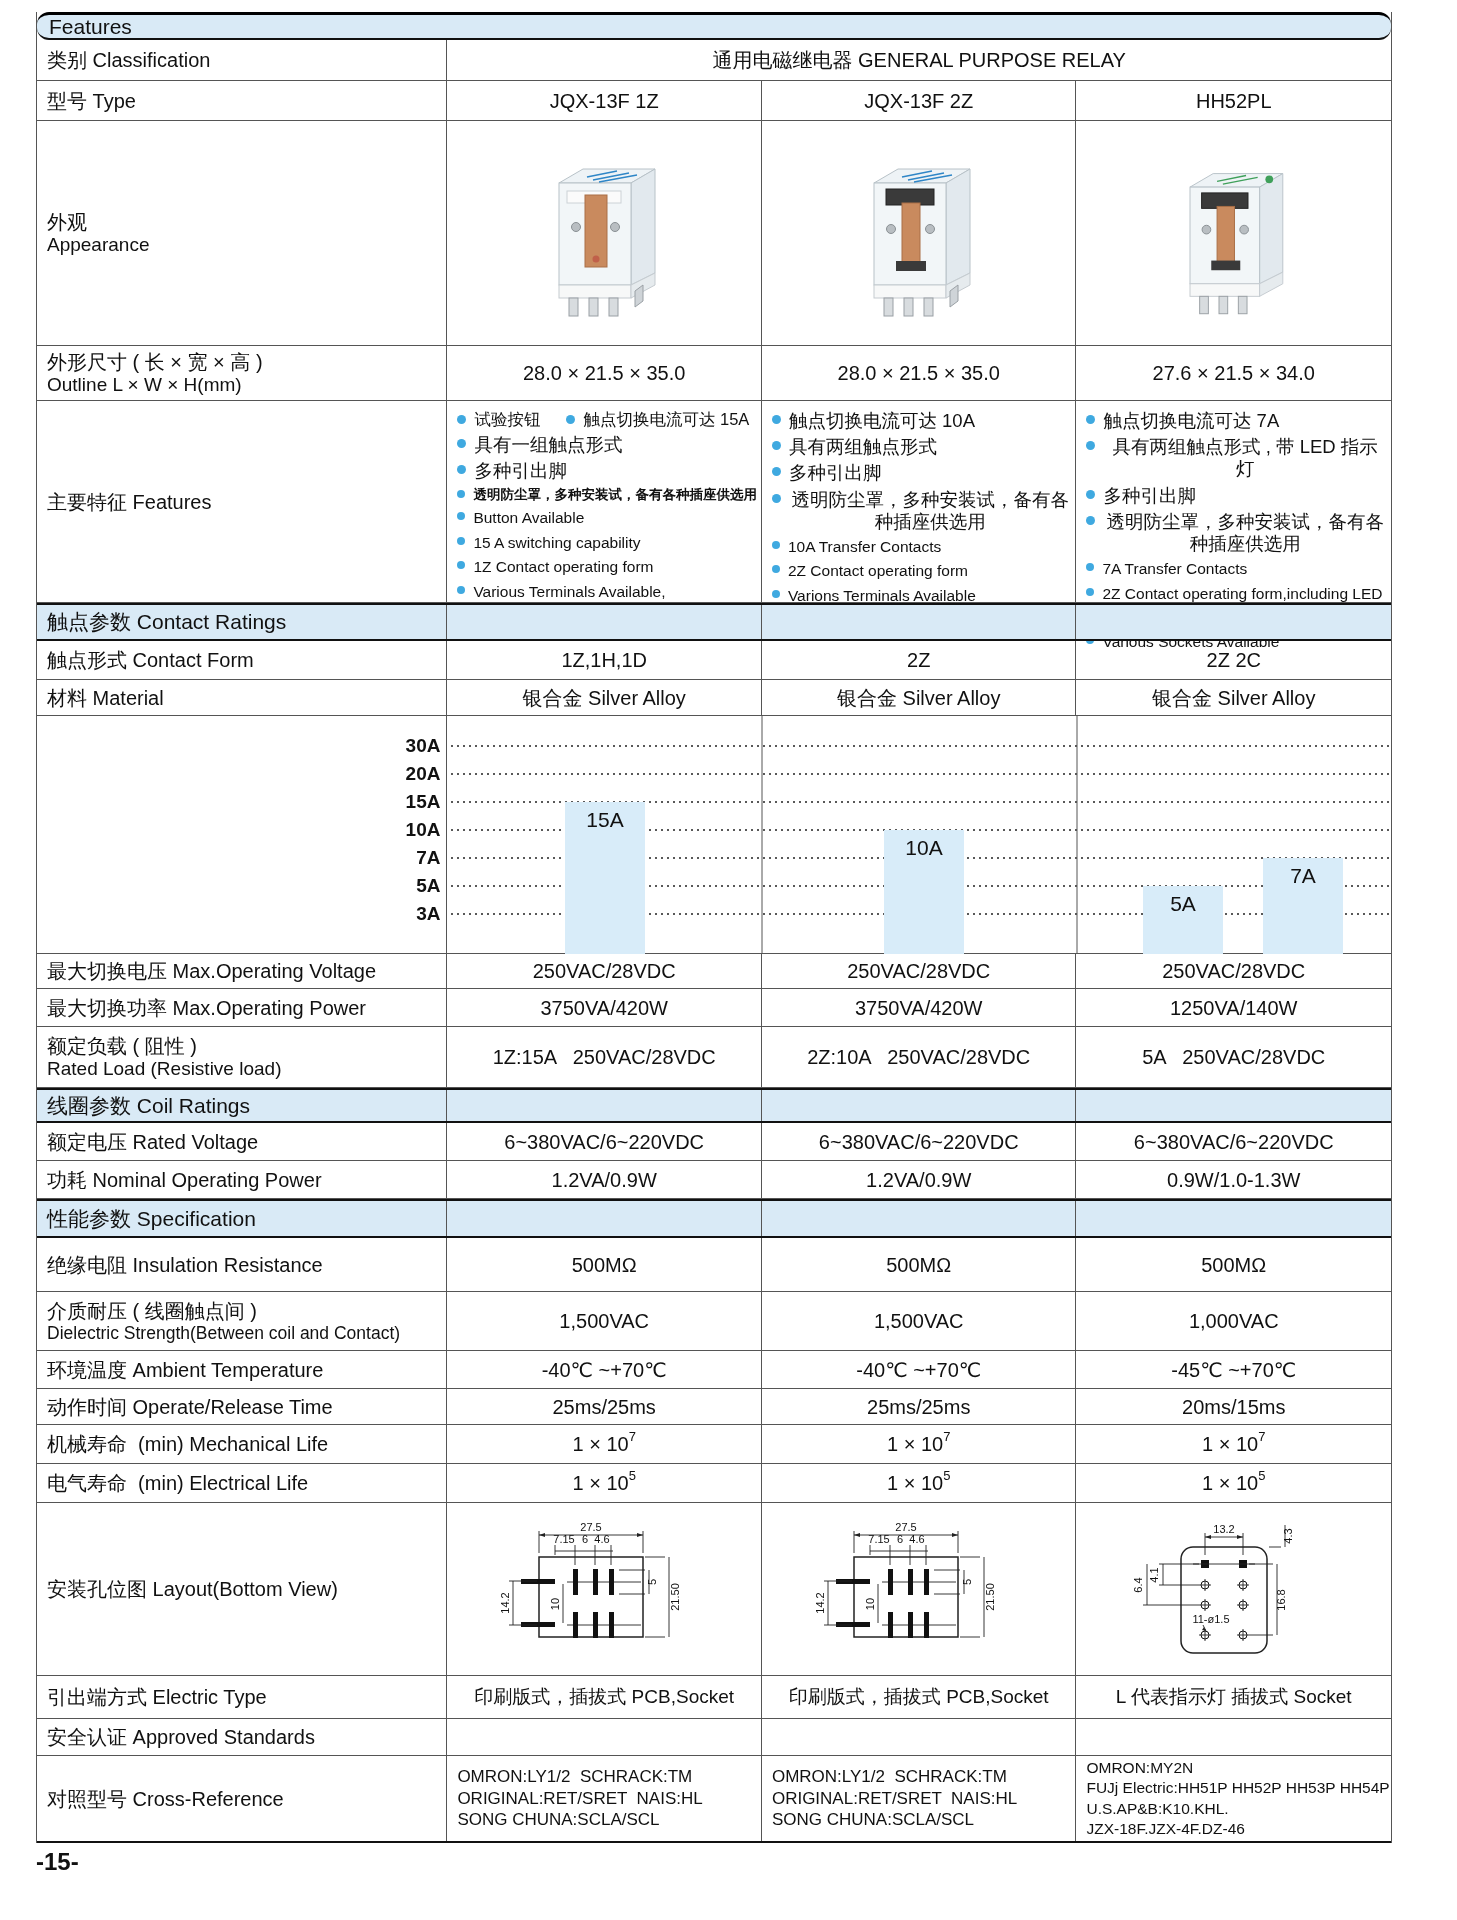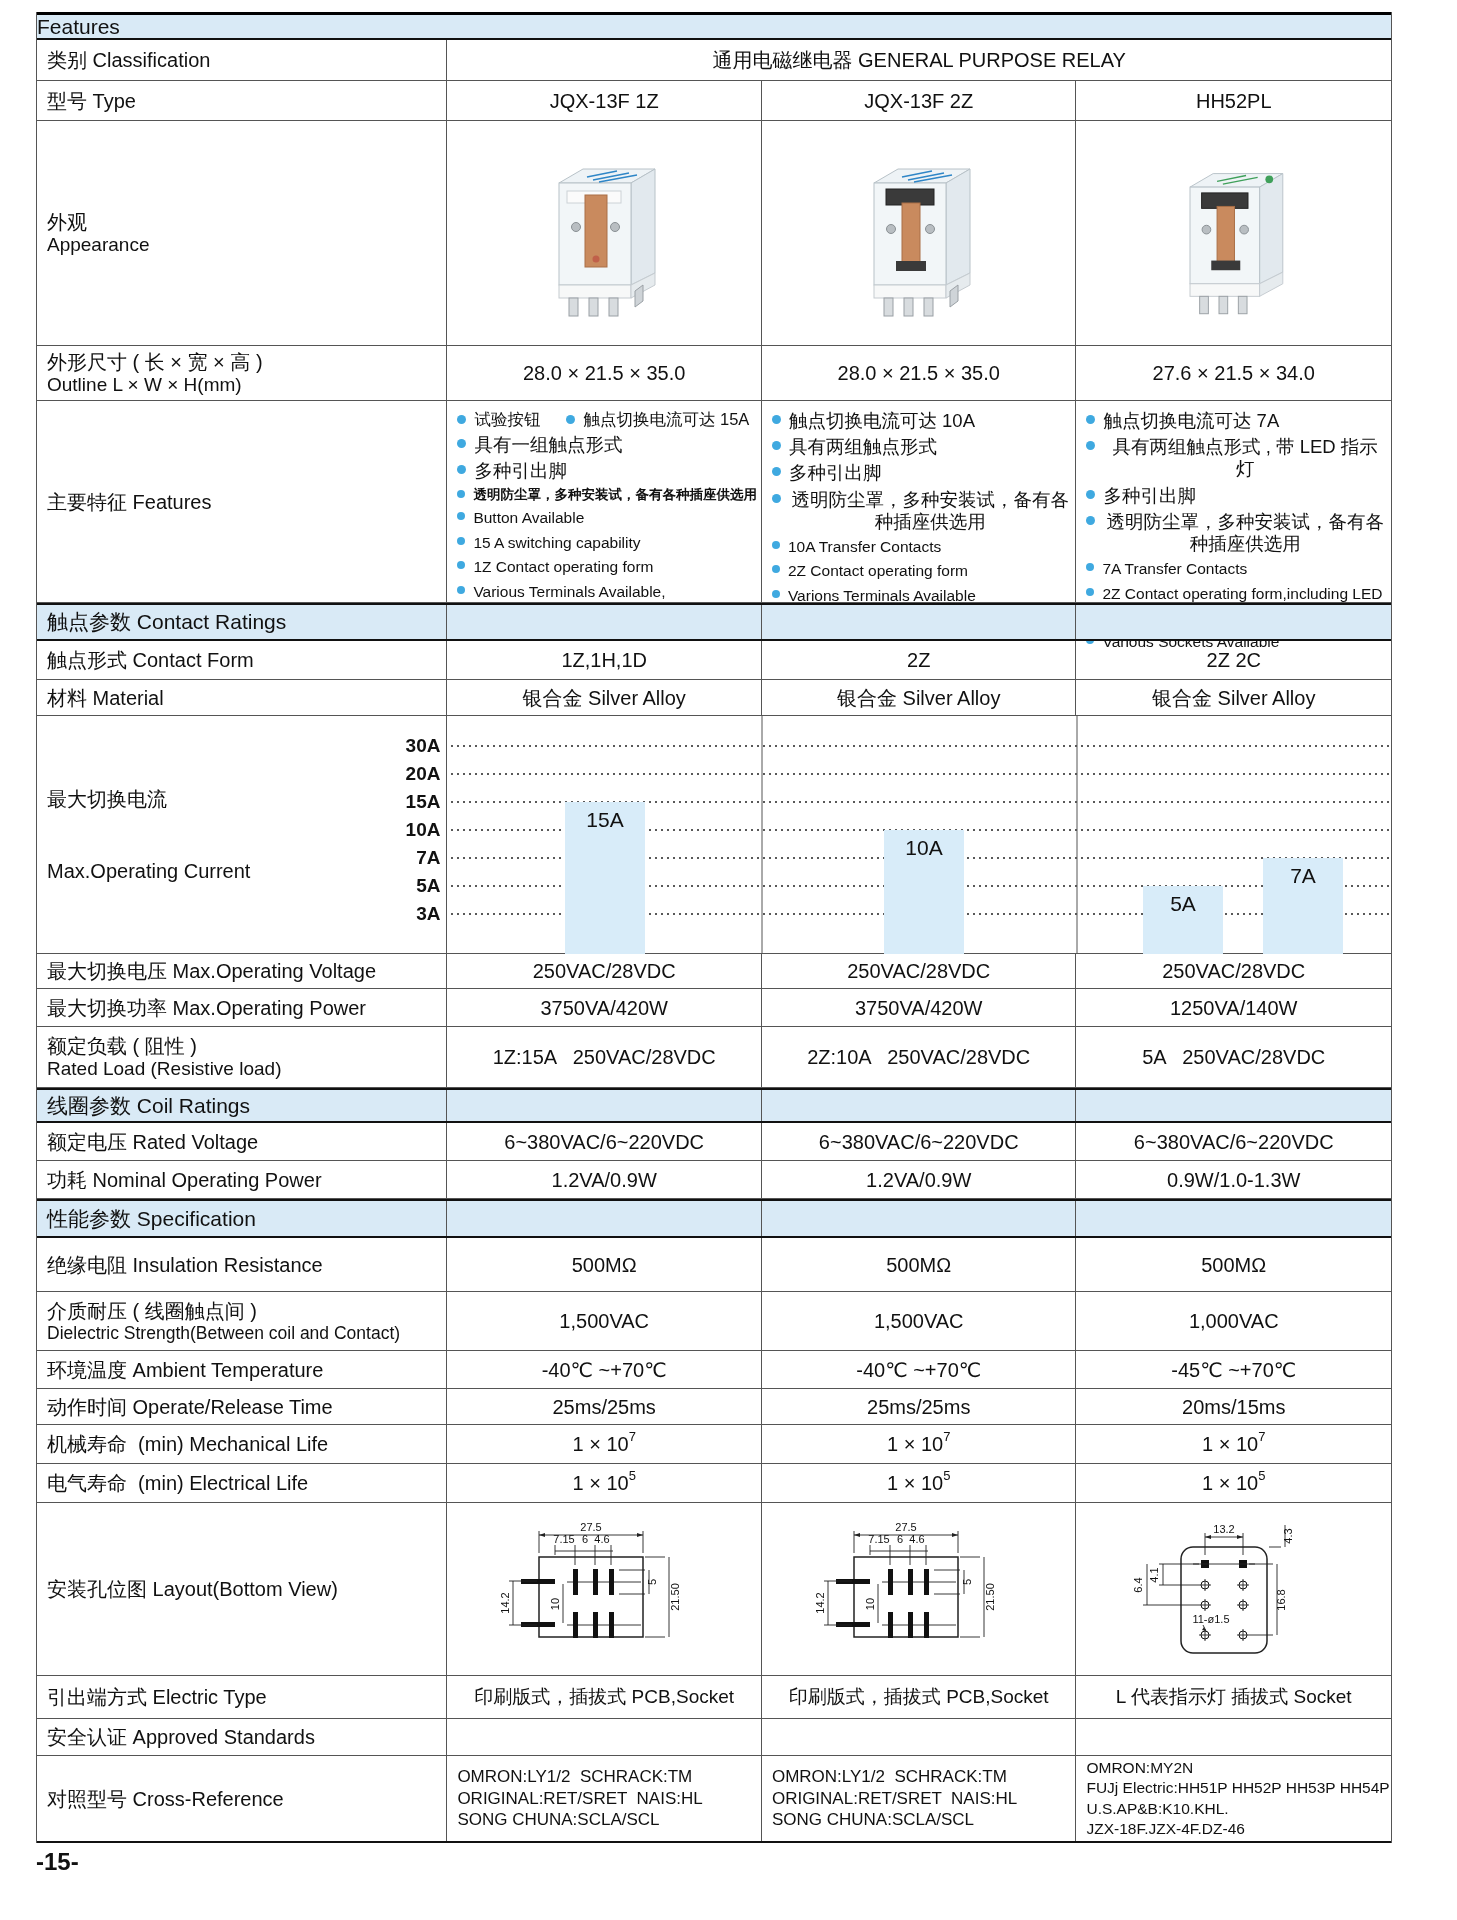--- a/index.html
+++ b/index.html
@@ -21,21 +21,21 @@
          font-size:20px;border-right:1px solid var(--thin);white-space:pre-wrap;line-height:1.2;}
   .label .l2{font-size:19px;}
   .label .tight{font-size:17.5px;}
   .val{width:315px;border-right:1px solid var(--thin);display:flex;align-items:center;
        justify-content:center;font-size:20px;text-align:center;white-space:pre-wrap;line-height:1.2;}
   .val:last-child{border-right:none;}
   .val sup{font-size:13px;position:relative;top:-7px;}
   .sechdr{background:var(--bluebg);border-top:2px solid var(--thick);border-bottom:2px solid var(--thick);}
   .sechdr .label{font-size:21px;}
   .titlebar{background:var(--bluebg);border-top:3px solid #000;border-bottom:2px solid var(--thick);
-            display:flex;align-items:center;font-size:21px;}
+            display:flex;align-items:center;padding-left:12px;font-size:21px;border-radius:12px;}
   
   .feat{flex-direction:column;align-items:stretch;justify-content:flex-start;padding:7px 4px 2px 10px;}
   .fline{display:flex;gap:26px;margin:2px 0;text-align:center;}
   .fitem{display:flex;align-items:flex-start;}
   .dot{width:9px;height:9px;border-radius:50%;background:var(--bullet);flex:0 0 auto;margin:5px 8px 0 0;}
   .ftext{font-size:18.5px;line-height:1.2;}
   .fitem.en .dot,.fitem.sm2 .dot{width:8px;height:8px;margin-top:4px;}
   .fitem.en .ftext{font-size:15.5px;line-height:1.32;}
   .fitem.sm1 .ftext{font-size:16.5px;}
   .fitem.sm2 .ftext{font-size:13.5px;font-weight:bold;line-height:1.35;}
@@ -178,24 +178,20 @@
 
     <div class="row" style="height:36px">
       <div class="cell label">材料 Material</div>
       <div class="cell val">银合金 Silver Alloy</div>
       <div class="cell val">银合金 Silver Alloy</div>
       <div class="cell val">银合金 Silver Alloy</div>
     </div>
 
     <div class="row" style="height:238px">
       <div class="cell label" style="position:relative">
-        <div style="padding-right:86px">
-          <div class="chart-label-cn">最大切换电流</div>
-          <div class="chart-label-en">Max.Operating Current</div>
-        </div>
         <div id="chart-ticks"><div class="tick" style="top: 20px;">30A</div><div class="tick" style="top: 48px;">20A</div><div class="tick" style="top: 76px;">15A</div><div class="tick" style="top: 104px;">10A</div><div class="tick" style="top: 132px;">7A</div><div class="tick" style="top: 160px;">5A</div><div class="tick" style="top: 188px;">3A</div></div>
       </div>
       <div class="cell" style="width:945px">
         <svg id="chart-svg" width="945" height="238" viewBox="0 0 945 238" preserveAspectRatio="none">
             <line x1="4" y1="30" x2="943" y2="30" class="grid"></line>
             <line x1="4" y1="58" x2="943" y2="58" class="grid"></line>
             <line x1="4" y1="86" x2="943" y2="86" class="grid"></line>
             <line x1="4" y1="114" x2="943" y2="114" class="grid"></line>
             <line x1="4" y1="142" x2="943" y2="142" class="grid"></line>
             <line x1="4" y1="170" x2="943" y2="170" class="grid"></line>

